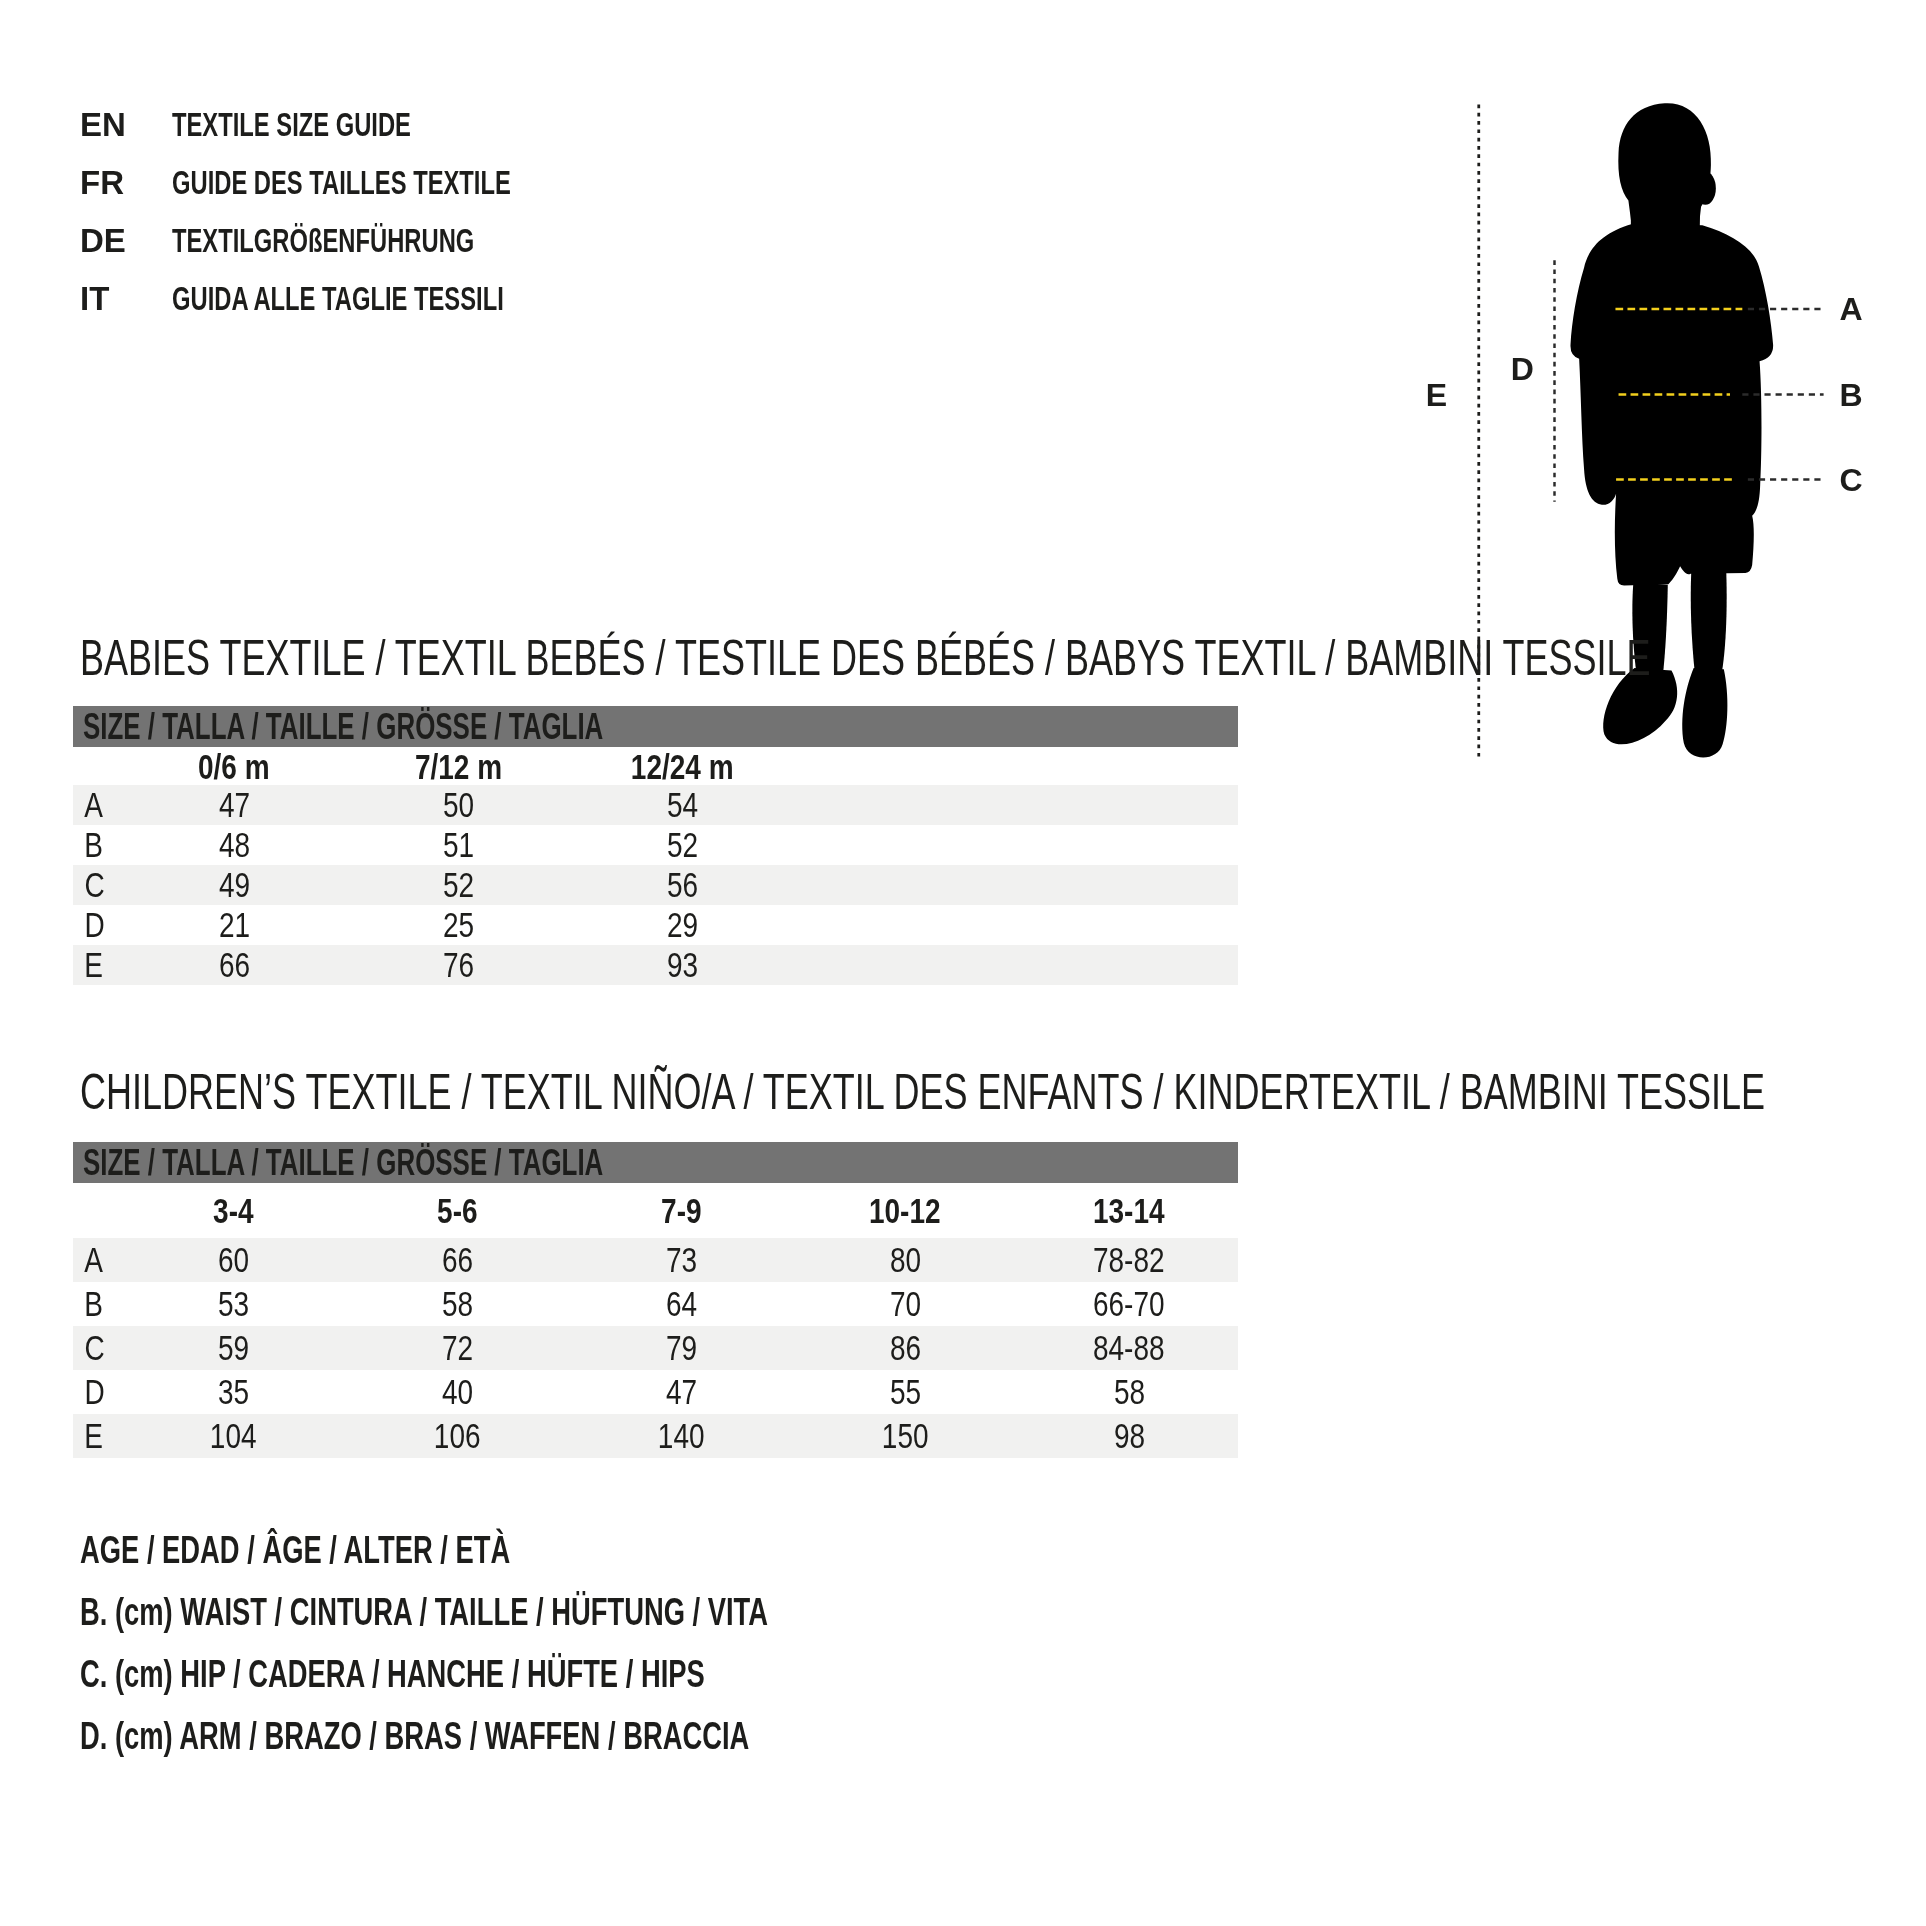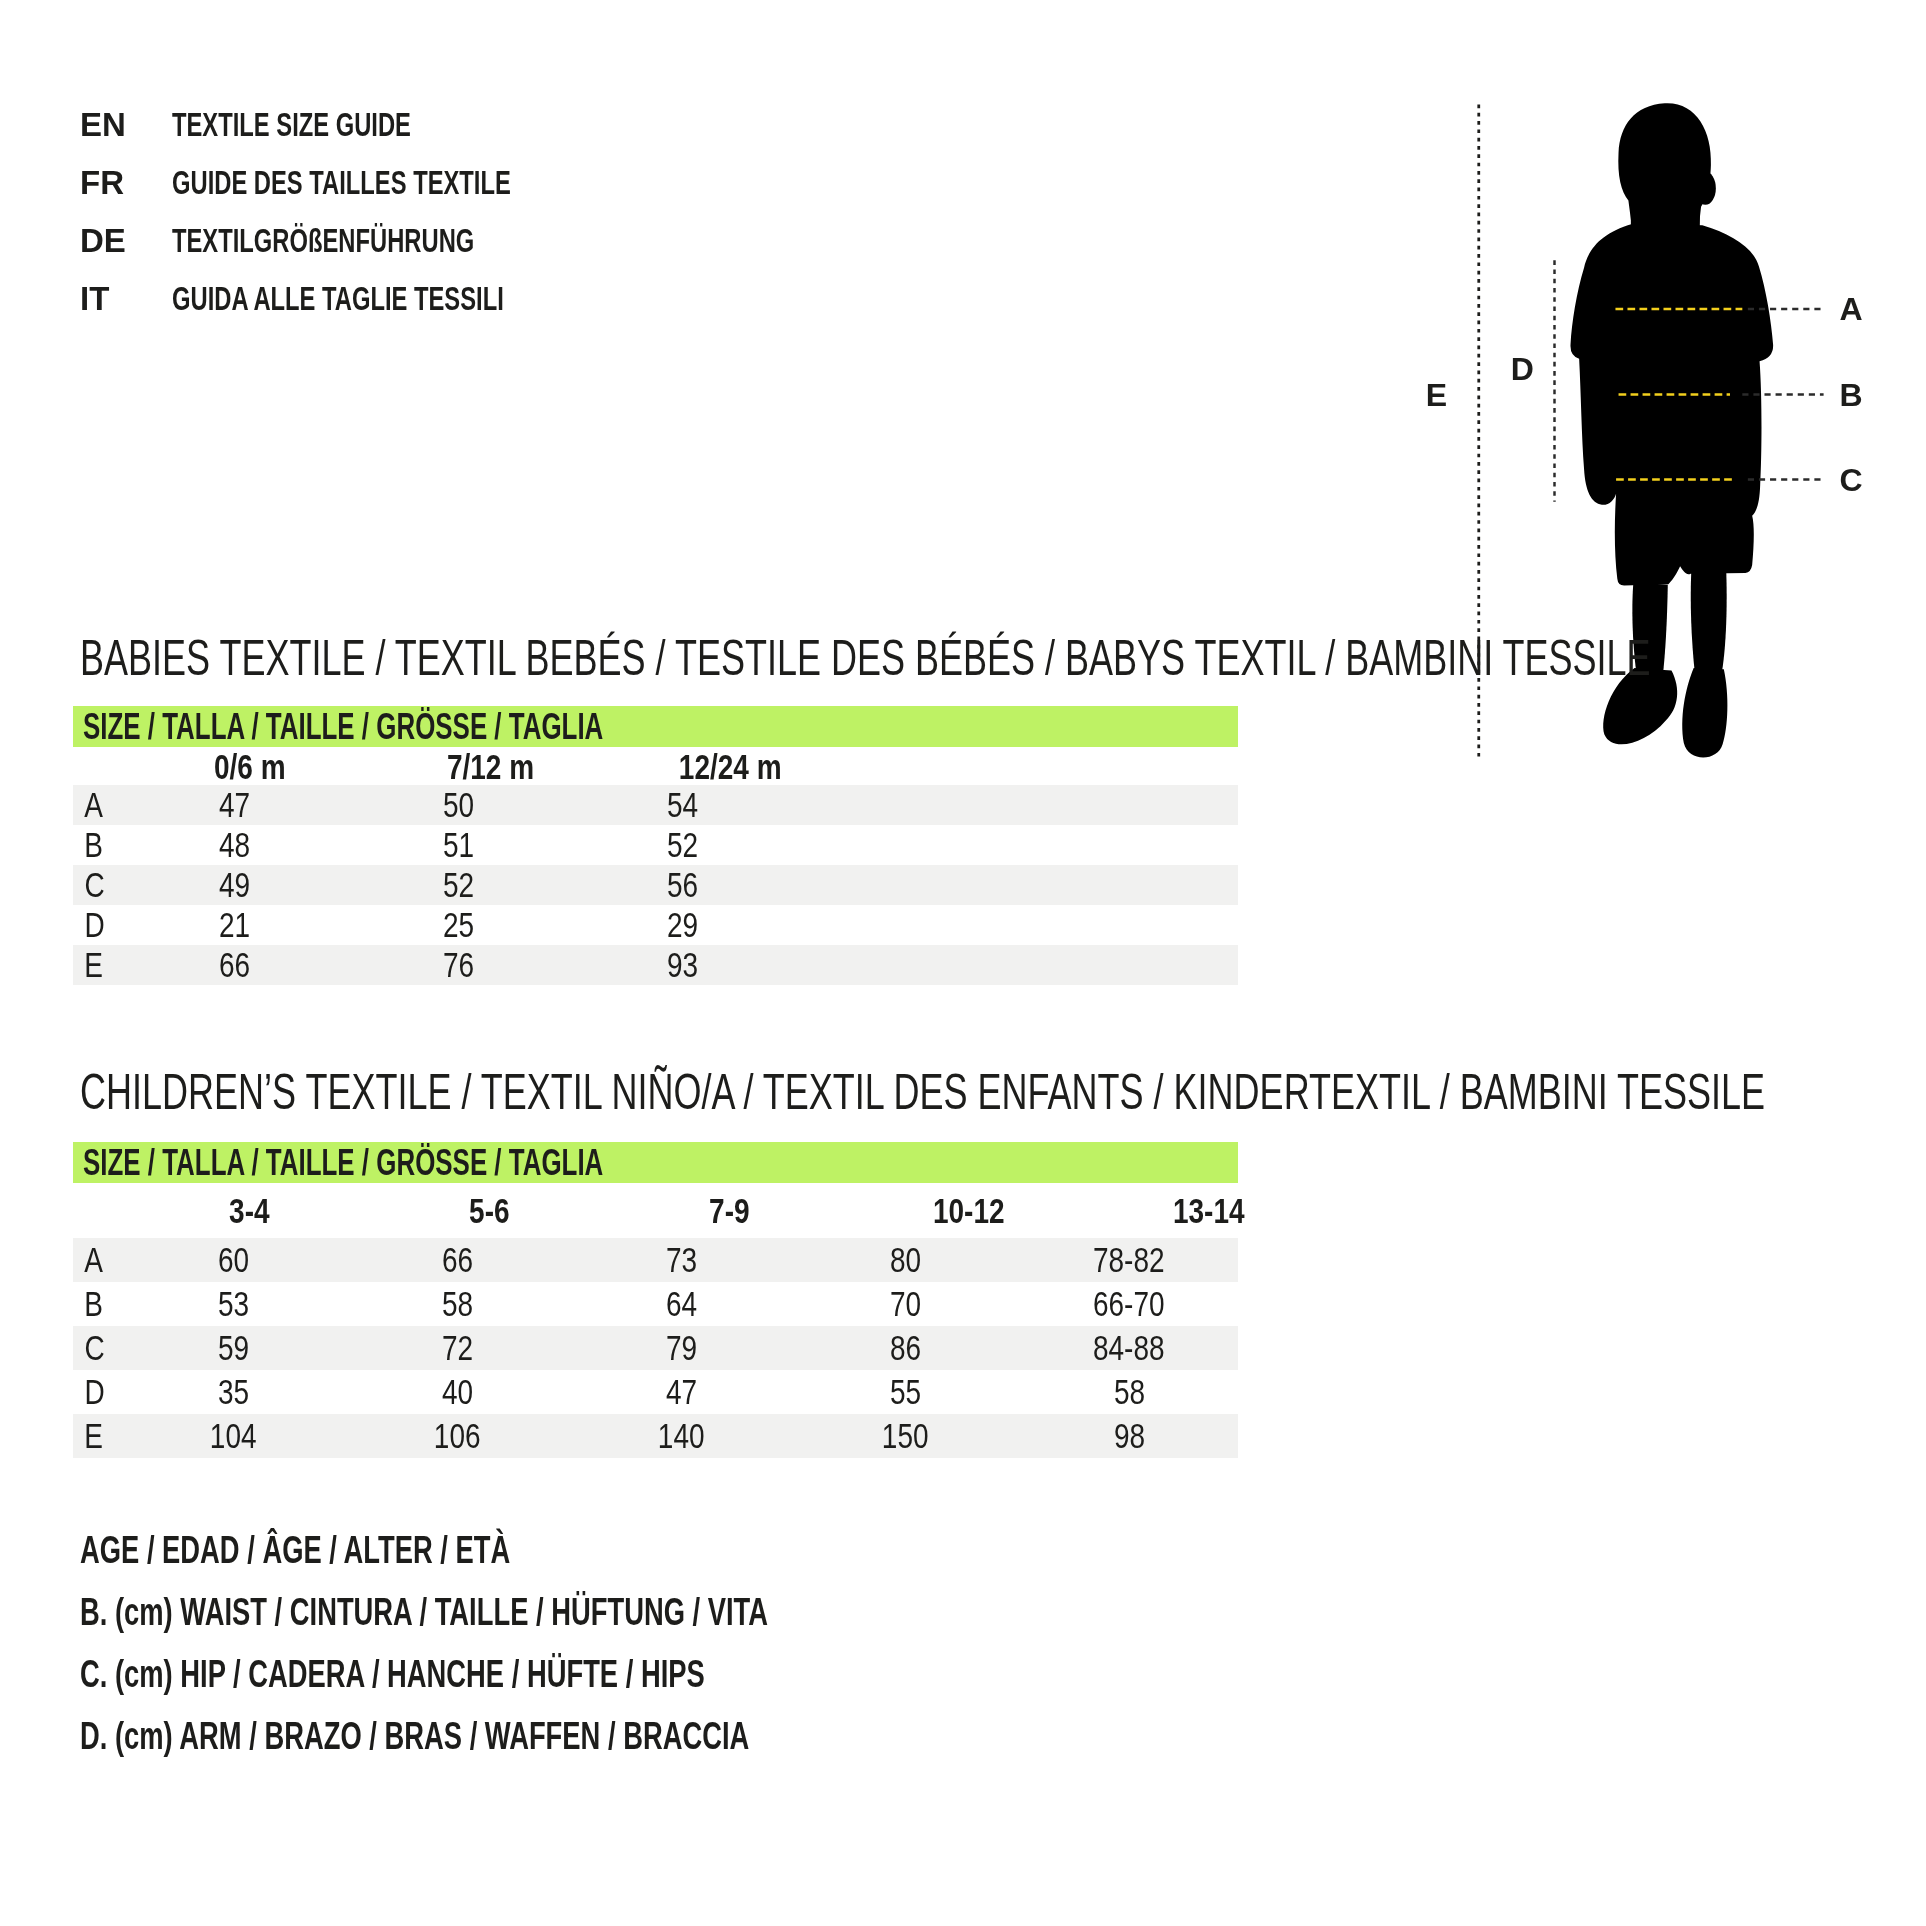--- a/index.html
+++ b/index.html
@@ -14,33 +14,33 @@
   .lang-code{width:92px;flex:0 0 92px;}
   
   .section-title{position:absolute;left:80px;height:49px;display:flex;align-items:center;
                  font-weight:normal;font-size:50px;}
   .title-babies{top:633px;}
   .title-children{top:1067px;}
   
   .sizetable{position:absolute;left:73px;width:1165px;}
   .t-babies{top:706px;}
   .t-children{top:1142px;}
-  .size-bar{background:#bef264;display:flex;align-items:center;padding-left:10px;
+  .size-bar{background:#737373;display:flex;align-items:center;padding-left:10px;
             font-weight:bold;font-size:36px;}
   .t-babies .size-bar{height:41px;}
   .t-children .size-bar{height:41px;}
   .trow{display:grid;align-items:center;font-size:35px;}
   .t-babies .trow{grid-template-columns:49px repeat(3,224px);}
   .t-children .trow{grid-template-columns:48px repeat(5,224px);}
   .t-babies .thead{height:38px;}
   .t-children .thead{height:55px;}
   .t-babies .tdata{height:40px;}
   .t-children .tdata{height:44px;}
   .trow.stripe{background:#f1f1f0;}
-  .thead{font-weight:600;gap:16px;}
+  .thead{font-weight:600;}
   .cell{text-align:center;}
   .rowlabel{padding-left:9.2px;text-align:left;}
   
   .legend{position:absolute;left:80px;top:1510px;}
   .legend-row{display:flex;align-items:flex-end;height:62px;font-weight:bold;font-size:38px;}
   
   .figure{position:absolute;left:1417px;top:86px;width:509px;height:702px;}
   .figlabel{font-family:"Liberation Sans","DejaVu Sans",sans-serif;font-weight:bold;
             font-size:52px;fill:#1d1d1b;}
 </style>

